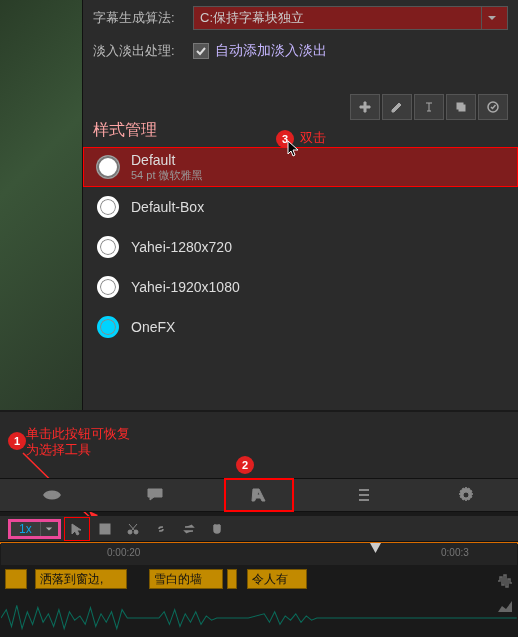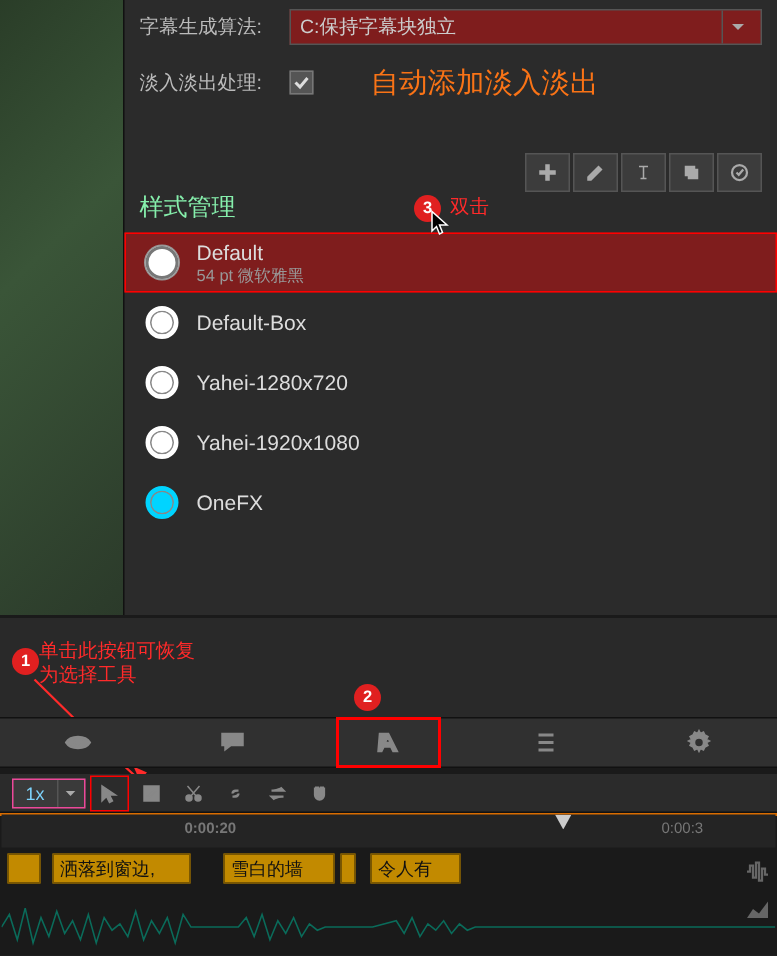--- a/index.html
+++ b/index.html
@@ -8,21 +8,21 @@
   .bg-strip { position: absolute; left: 0; top: 0; width: 82px; height: 410px; background: linear-gradient(135deg,#2a3d28 0%, #3a5538 40%, #2b3a2a 100%); }
   .panel { position: absolute; left: 82px; top: 0; right: 0; height: 410px; background: #2b2b2b; border-left: 1px solid #111; }
   .row { display: flex; align-items: center; padding: 6px 10px; font-size: 13px; }
   .row-label { color: #bbb; width: 100px; }
   .dropdown { flex: 1; height: 24px; background: #7f1d1d; border: 1px solid #555; color: #ccc; font-size: 13px; display: flex; align-items: center; padding: 0 6px; justify-content: space-between; }
   .dropdown .caret { width: 20px; height: 100%; border-left: 1px solid #555; display: flex; align-items: center; justify-content: center; }
   .caret svg { width: 10px; height: 10px; fill: #aaa; }
   .checkbox { width: 16px; height: 16px; background: #555; border: 1px solid #777; display: flex; align-items: center; justify-content: center; margin-right: 6px; }
   .checkbox svg { width: 12px; height: 12px; stroke: #ddd; fill: none; stroke-width: 2; }
   .style-header { display: flex; align-items: center; justify-content: space-between; padding: 6px 10px; }
-  .style-title { color: #86efac; font-size: 16px; margin-top: 48px; }
+  .style-title { color: #fca5a5; font-size: 16px; margin-top: 48px; }
   .style-tools { display: flex; gap: 2px; }
   .tool-btn { width: 30px; height: 26px; background: #3c3c3c; border: 1px solid #555; display: flex; align-items: center; justify-content: center; }
   .tool-btn svg { width: 14px; height: 14px; fill: #aaa; stroke: #aaa; }
   .style-list { }
   .style-item { display: flex; align-items: center; height: 40px; padding: 0 14px; gap: 12px; }
   .style-item.selected { background: #7f1d1d; outline: 1px solid #ff0000; outline-offset: -1px; }
   .style-radio { width: 22px; height: 22px; border-radius: 50%; background: #fff; border: 3px solid #fff; box-shadow: 0 0 0 1px #888 inset; }
   .style-radio.sel { background: #fff; border: 6px solid #fff; box-shadow: 0 0 0 1px #999; position:relative;}
   .style-radio.sel::after{content:"";position:absolute;inset:-6px;border-radius:50%;border:2px solid #777;}
   .style-radio.cyan { background: #00d4ff; border-color:#00d4ff; }
@@ -30,21 +30,21 @@
   .style-text .sub { color: #999; font-size: 11px; }
   .annotation-badge { width:18px;height:18px;border-radius:50%;background:#e02020;color:#fff;font-size:11px;display:flex;align-items:center;justify-content:center;font-weight:bold;position:absolute; }
   .annotation-text { position:absolute;color:#ff2a2a;font-size:13px;line-height:1.25;}
   .cursor { position:absolute; width:14px; height:18px; }
   .tool-strip { position:absolute; left:0; right:0; top:412px; height:100px; background:#292929; }
   .mode-tabs { position:absolute; left:0; right:0; top:478px; height:34px; background:#303030; display:flex; align-items:center; justify-content:space-around; border-top:1px solid #111; border-bottom:1px solid #111;}
   .mode-tab { width:70px; height:34px; display:flex; align-items:center; justify-content:center; }
   .mode-tab svg { width:18px; height:18px; fill:#888; stroke:#888; }
   .mode-tab.active-highlight { outline:2px solid #ff0000; outline-offset:-2px; }
   .toolbar2 { position:absolute; left:0; right:0; top:516px; height:26px; background:#2b2b2b; display:flex; align-items:center; gap:4px; padding:0 8px; border-bottom:1px solid #111;}
-  .zoom { display:flex; align-items:center; height:20px; background:#3a3a3a; border:1px solid #ec4899; font-size:12px; color:#7dd3fc; }
+  .zoom { display:flex; align-items:center; height:20px; background:#3a3a3a; border:3px solid #ec4899; font-size:12px; color:#0ea5e9; }
   .zoom span{padding:0 8px;}
   .zoom .dd{width:18px;border-left:1px solid #555;display:flex;align-items:center;justify-content:center;height:100%;}
   .ico-btn { width:24px; height:22px; display:flex; align-items:center; justify-content:center; }
   .ico-btn svg { width:14px; height:14px; fill:#888; stroke:#888; }
   .ico-btn.boxed { outline:1px solid #ff0000; outline-offset:0px; }
   .timeline { position:absolute; left:0; right:0; top:542px; bottom:0; background:#1e1e1e; border:1px solid #d96c00; }
   .time-ruler { height:22px; background:#242424; position:relative; font-size:10px; color:#777; }
   .time-ruler .tick{position:absolute;top:4px;}
   .playhead { position:absolute; top:0; bottom:0; width:1px; background:#ccc; left:374px; }
   .playhead::before{content:"";position:absolute;top:0;left:-5px;width:11px;height:10px;background:#ccc;clip-path:polygon(0 0,100% 0,50% 100%);}
@@ -74,21 +74,21 @@
           </span>
     </div>
   </div>
   <div class="row">
     <div class="row-label">淡入淡出处理:</div>
     <div class="checkbox">
       <svg viewBox="0 0 12 12">
             <path d="M2 6 L5 9 L10 3"></path>
           </svg>
     </div>
-    <div style="font-size:19px;color:#f97316;margin-left:32px;">自动添加淡入淡出</div>
+    <div style="font-size:14px;color:#c4b5fd;">自动添加淡入淡出</div>
   </div>
 
   <div class="style-header">
     <div class="style-title">样式管理</div>
     <div class="style-tools">
       <div class="tool-btn">
             <svg viewBox="0 0 14 14">
               <path d="M6 2h2v4h4v2H8v4H6V8H2V6h4z"></path>
             </svg>
           </div>
@@ -238,21 +238,21 @@
       </div>
   <div class="ico-btn">
         <svg viewBox="0 0 14 14" fill="none" stroke-width="1.5">
           <path d="M4 3v5a3 3 0 006 0V3M4 3h2v5a1 1 0 002 0V3h2"></path>
         </svg>
       </div>
 </div>
 
 <div class="timeline">
   <div class="time-ruler">
-    <span class="tick" style="left:122px;font-weight:bold;">0:00:20</span>
+    <span class="tick" style="left:106px;">0:00:20</span>
     <span class="tick" style="left:440px;">0:00:3</span>
   </div>
   <div class="playhead"></div>
   <div class="clip-row">
     <div class="clip" style="left:4px;width:22px;"></div>
     <div class="clip" style="left:34px;width:92px;">
           <span>洒落到窗边,</span>
         </div>
     <div class="clip" style="left:148px;width:74px;">
           <span>雪白的墙</span>

